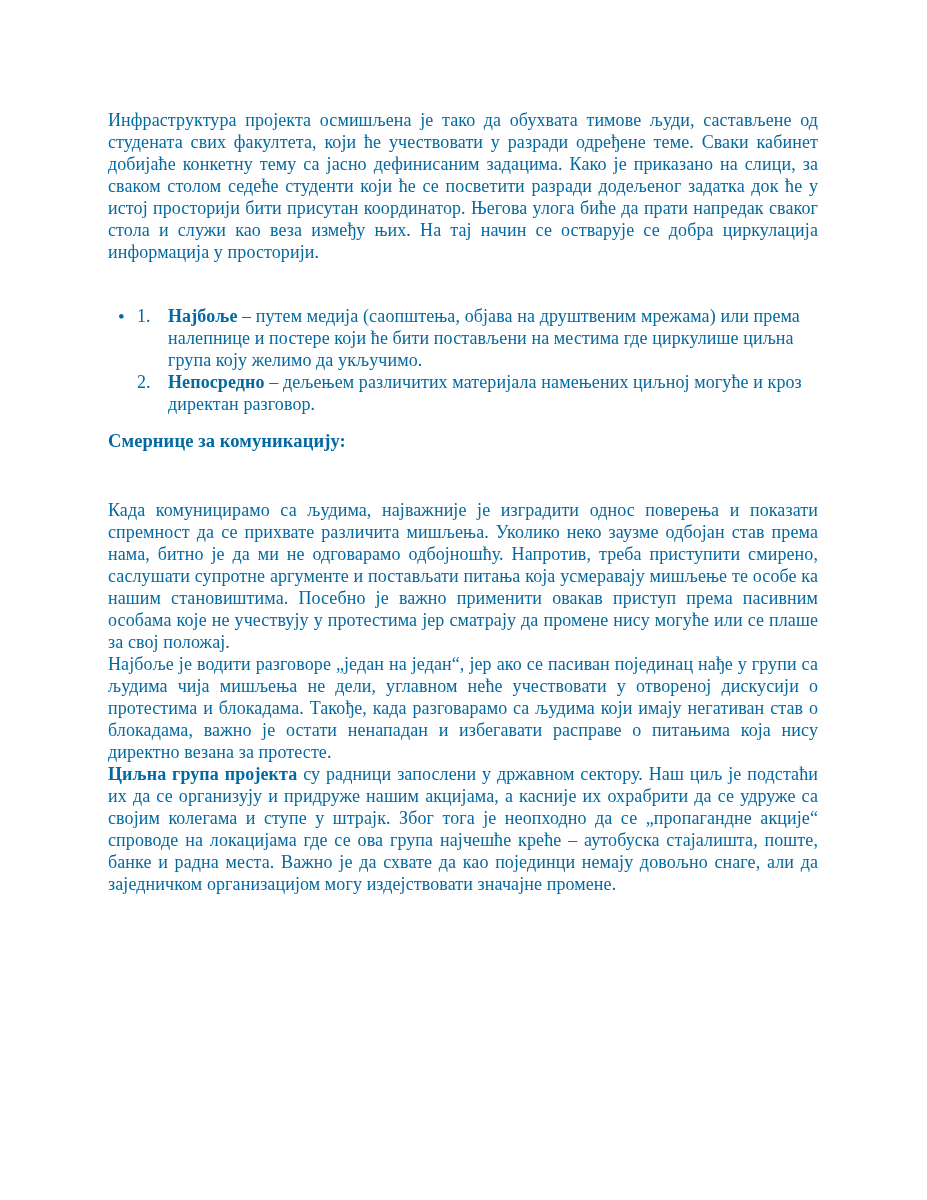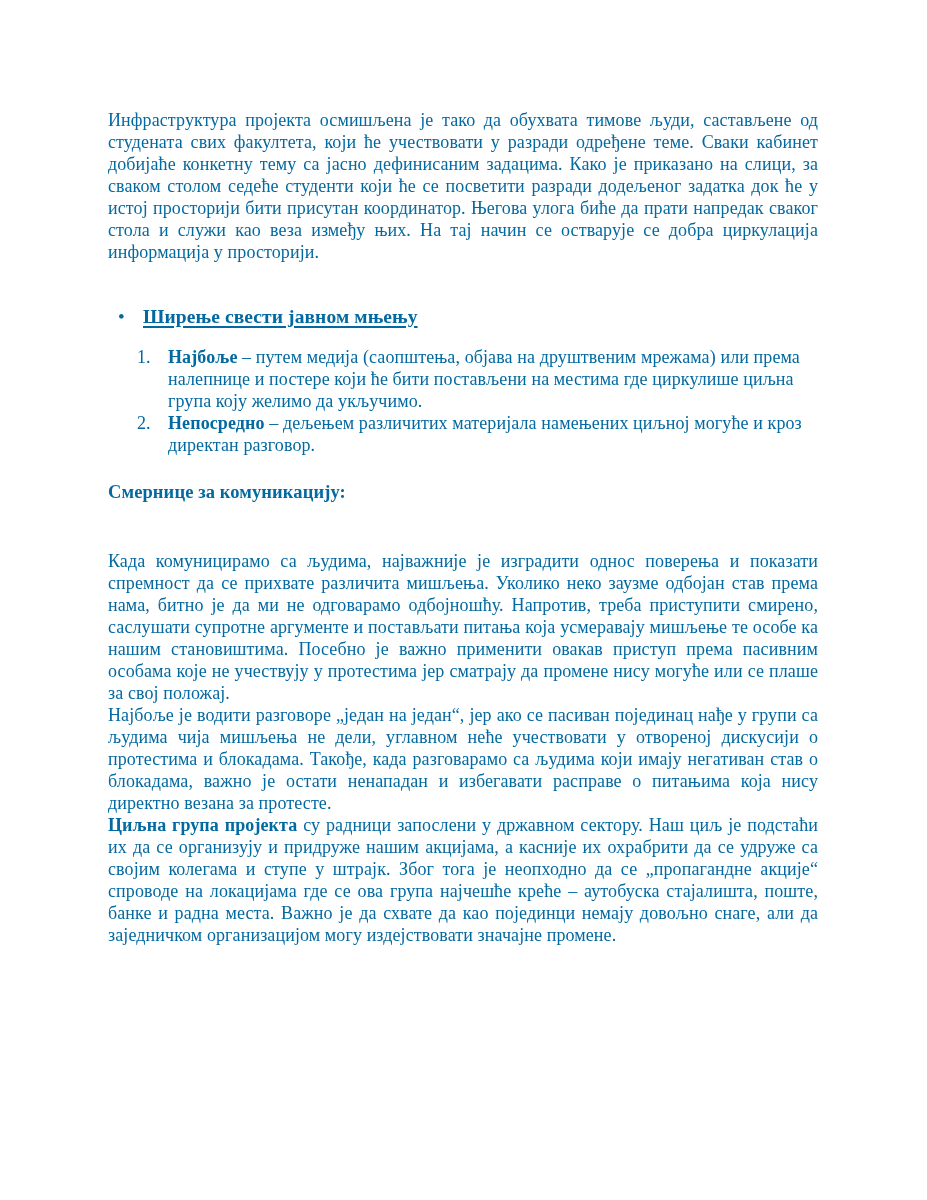--- a/index.html
+++ b/index.html
@@ -73,41 +73,40 @@
   }
   .li-num {
     position: absolute;
     left: -31px;
     top: 0;
   }
   .bold {
     font-weight: bold;
   }
   .guidelines-heading {
-    margin-top: 24px;
+    margin-top: 14px;
     font-size: 18.5px;
     line-height: 24px;
     font-weight: bold;
   }
   .para-after-heading {
     margin-top: 46px;
   }
   .para-gap {
   }
 </style>
 </head>
 <body>
 
 <div class="page">
 
   <p class="justified">Инфраструктура пројекта осмишљена је тако да обухвата тимове људи, састављене од студената свих факултета, који ће учествовати у разради одређене теме. Сваки кабинет добијаће конкетну тему са јасно дефинисаним задацима. Како је приказано на слици, за сваком столом седеће студенти који ће се посветити разради додељеног задатка док ће у истој просторији бити присутан координатор. Његова улога биће да прати напредак сваког стола и служи као веза између њих. На тај начин се остварује се добра циркулација информација у просторији.</p>
 
   <div class="bullet-heading-row">
     <span class="bullet">•</span>
-    <h2 class="section-heading">Ширење свести јавном мњењу</h2>
   </div>
 
 
   <ol class="channels">
     <li>
       <span class="li-num">1.</span><span class="bold">Најбоље</span><span> – путем медија (саопштења, објава на друштвеним мрежама) или према налепнице и постере који ће бити постављени на местима где циркулише циљна група коју желимо да укључимо.</span>
     </li>
     <li>
       <span class="li-num">2.</span><span class="bold">Непосредно</span><span> – дељењем различитих материјала намењених циљној могуће и кроз директан разговор.</span>
     </li>

